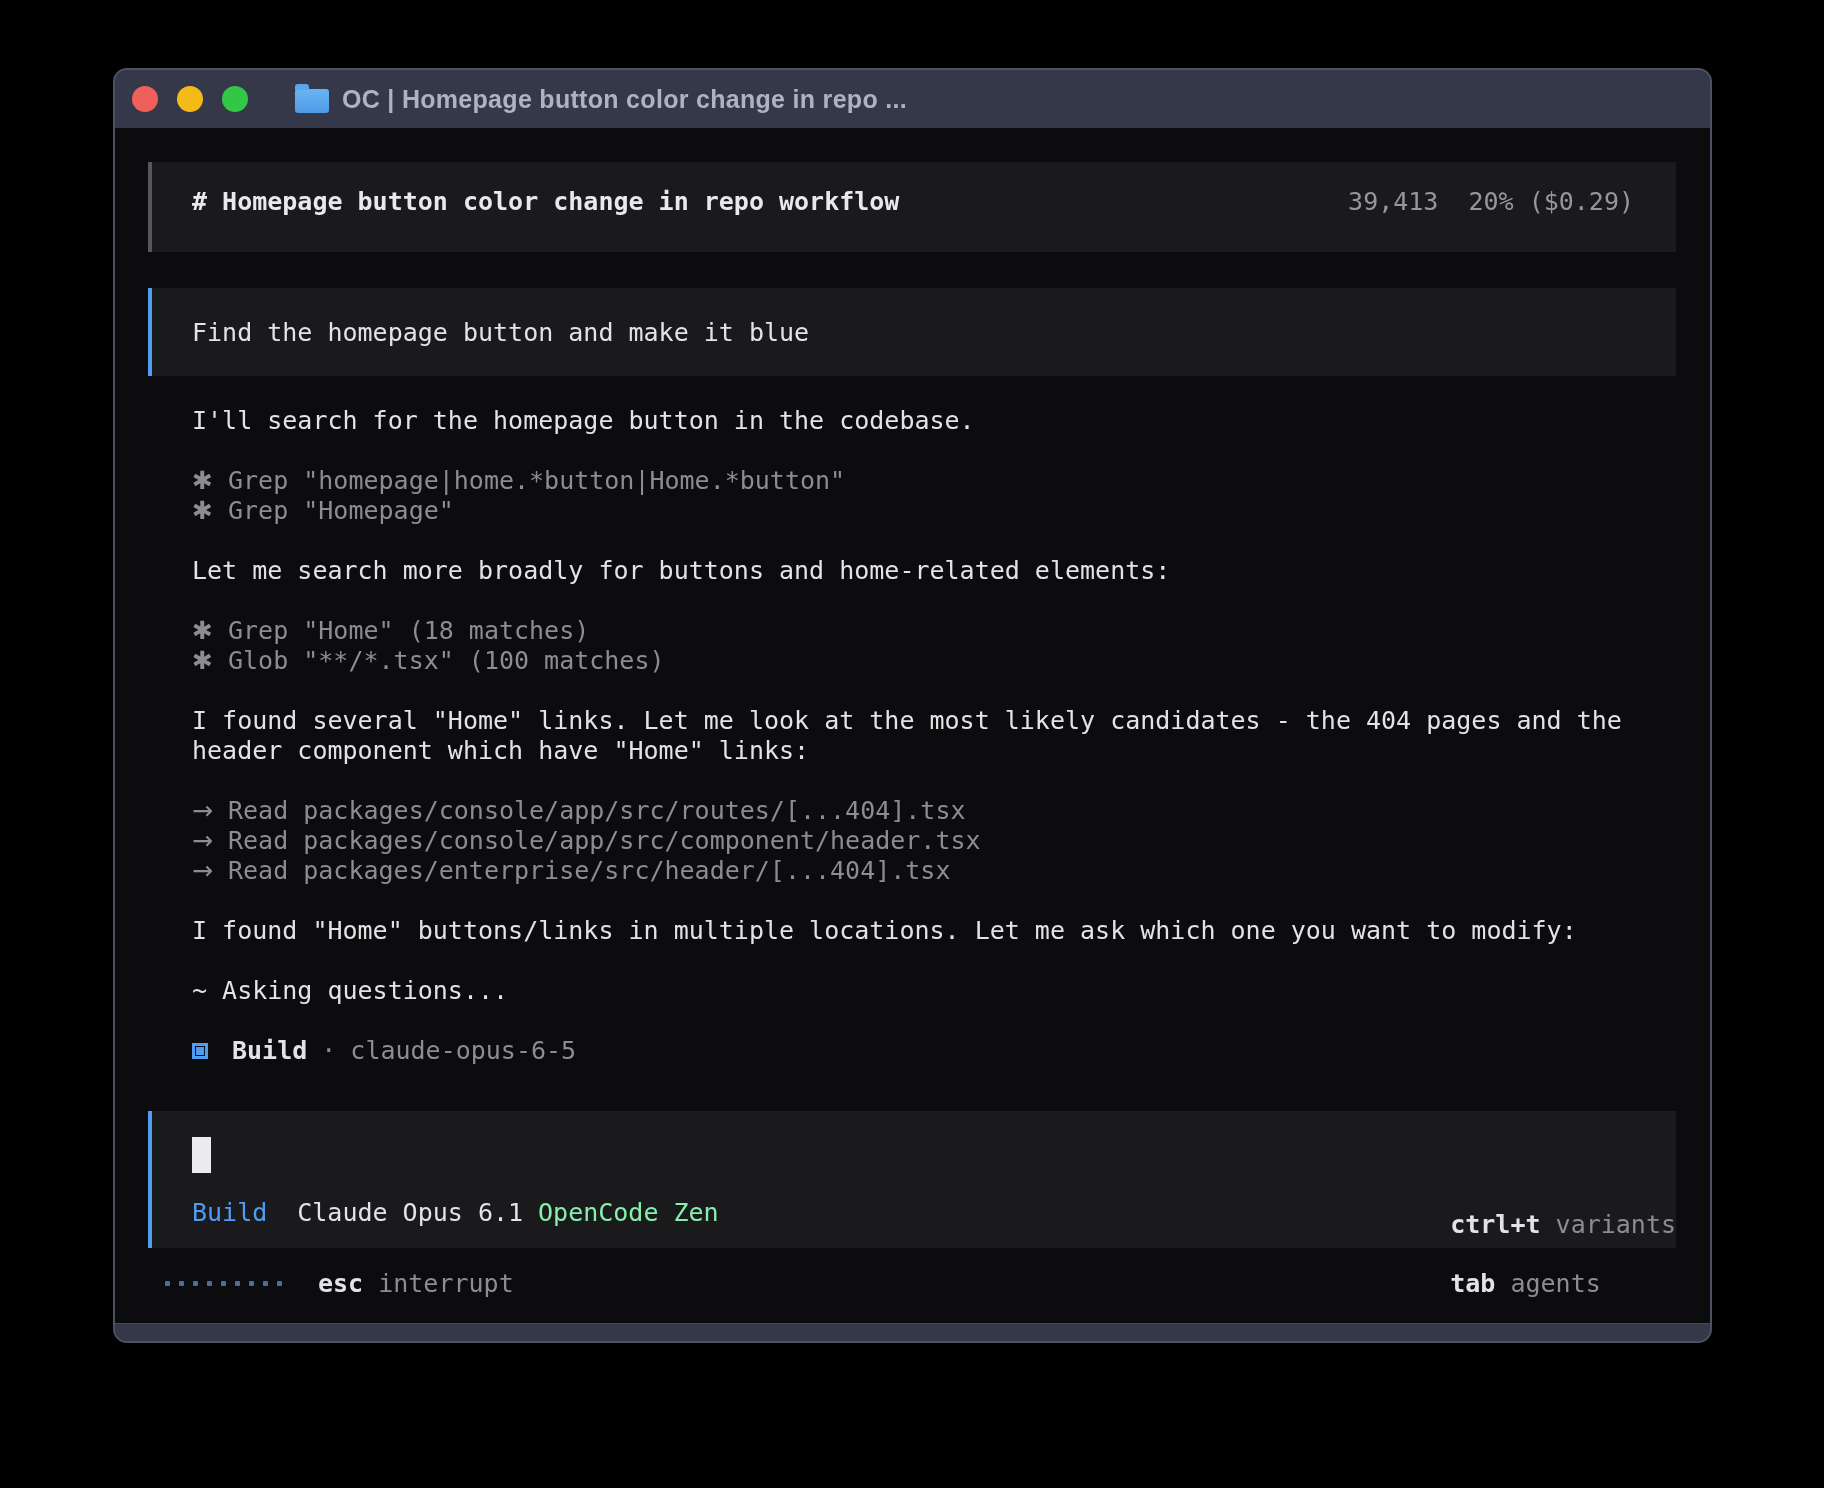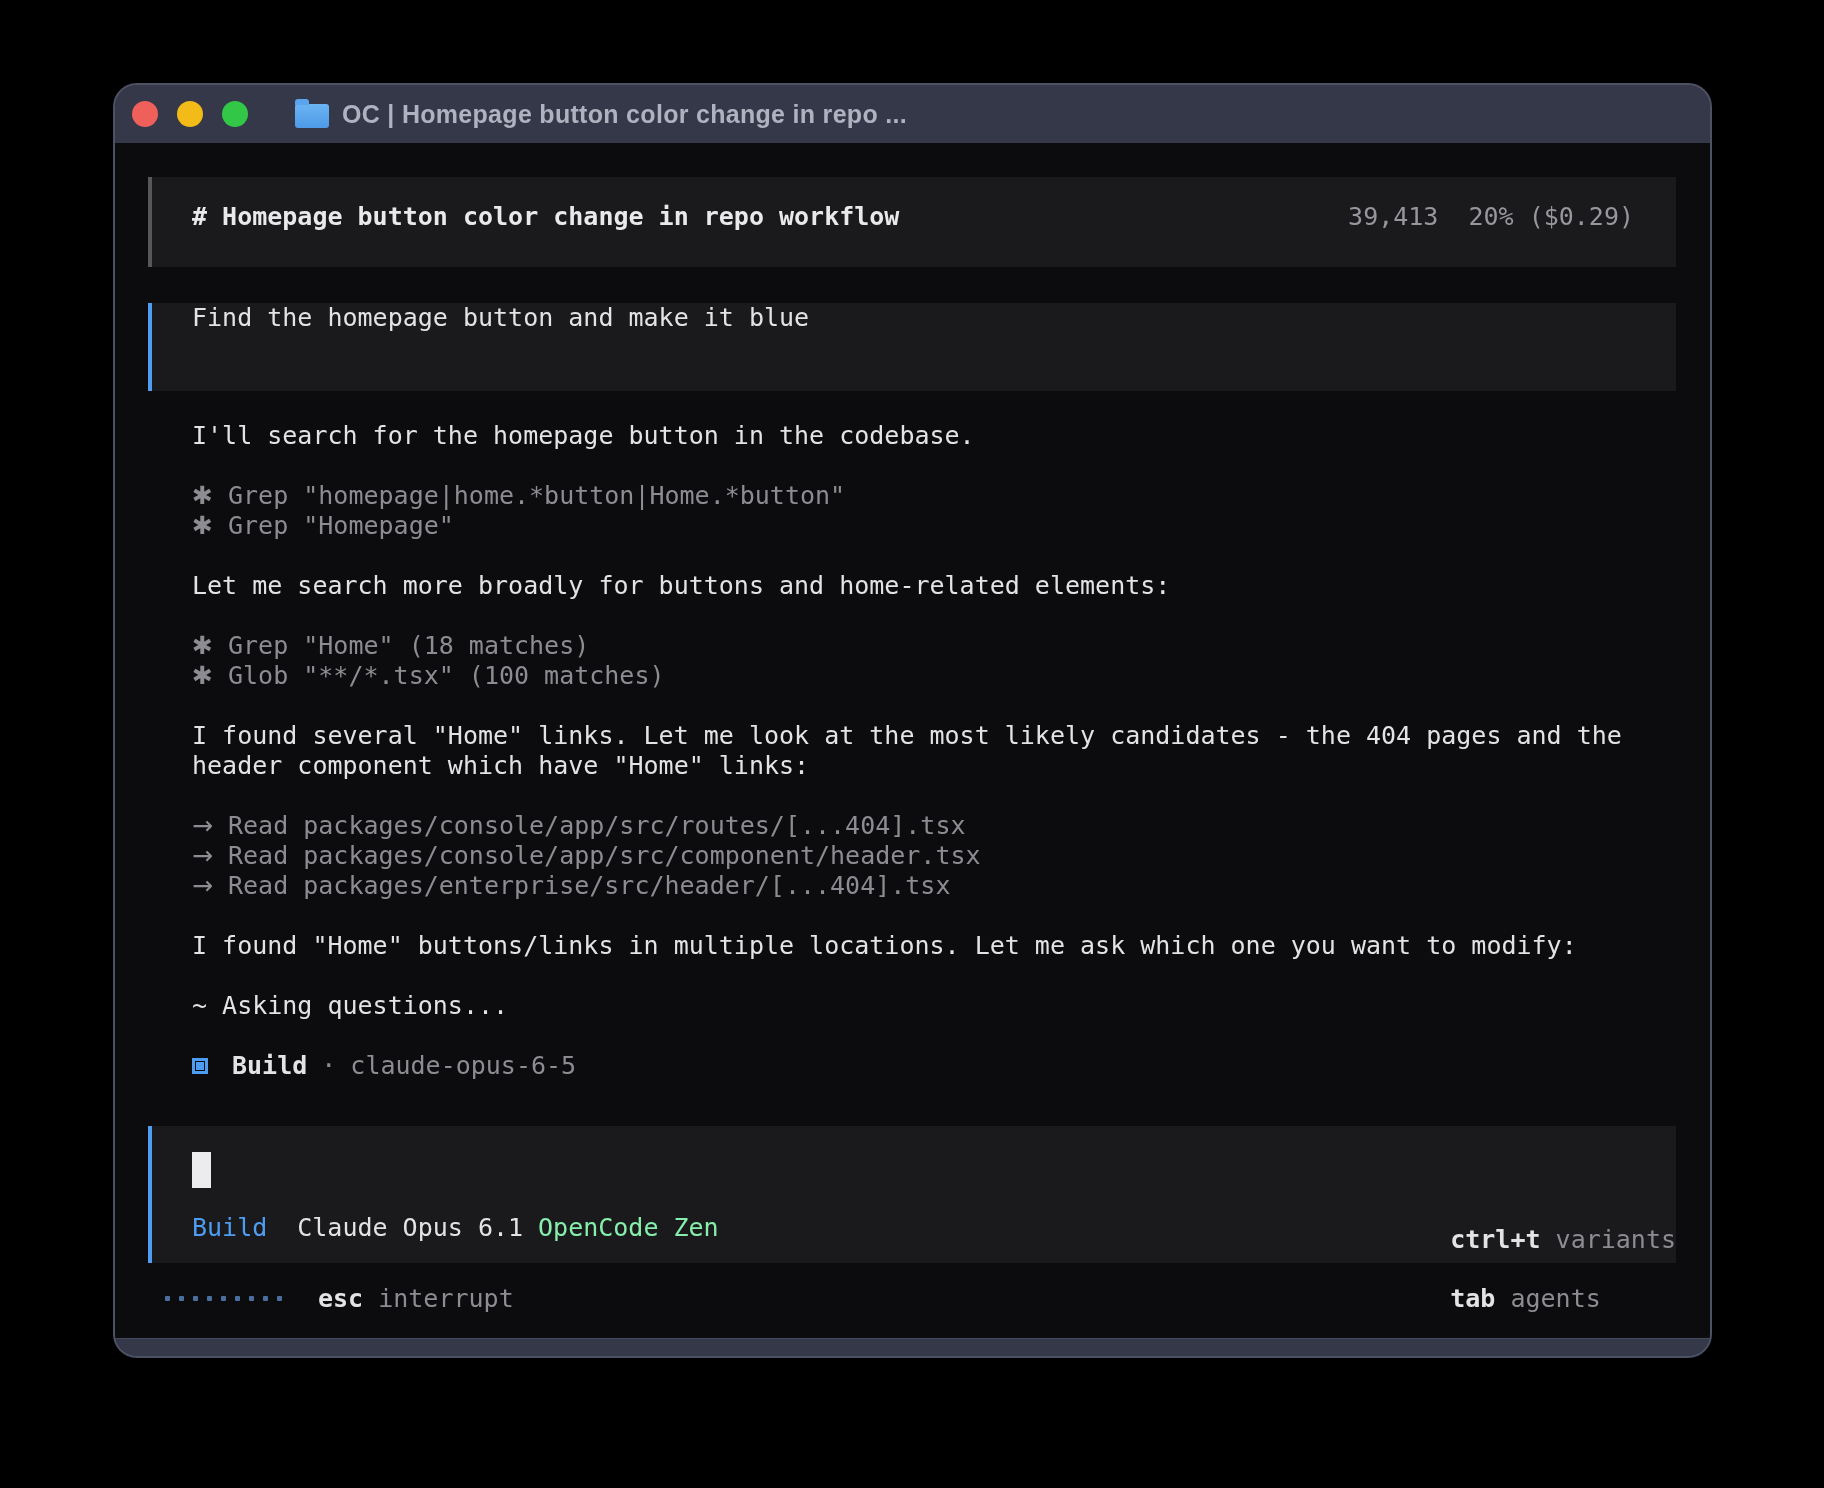--- a/index.html
+++ b/index.html
@@ -1,21 +1,21 @@
 <!DOCTYPE html>
 <html><head>
 <meta charset="utf-8">
 <style>
   * { margin:0; padding:0; box-sizing:border-box; }
   html,body { width:1824px; height:1488px; background:#000; overflow:hidden; }
   body { font-family:"DejaVu Sans Mono","Liberation Mono",monospace; }
 
   .window {
-    position:absolute; left:113px; top:83px; width:1599px; height:1275px;
-    background:#353849; border:2px solid #4d5164; border-radius:24px;
+    position:absolute; left:113px; top:68px; width:1599px; height:1275px;
+    background:#353849; border:2px solid #4d5164; border-radius:14px;
     display:flex; flex-direction:column; overflow:hidden;
   }
 
   
   .titlebar {
     height:58px; flex:none; display:flex; align-items:center;
     padding-left:17px; background:#353849;
   }
   .traffic { width:26px; height:26px; border-radius:50%; margin-right:19px; }
   .traffic.red    { background:#f0605a; }
@@ -38,21 +38,21 @@
     margin-top:34px; height:90px; border-left:4px solid #56565b;
     display:flex; align-items:center; padding:0 42px 12px 40px;
     font-size:25px;
   }
   .sh-title { font-weight:bold; color:#e9e9eb; flex:1; }
   .sh-right { color:#96969c; white-space:pre; }
   .sh-right .tokens { margin-right:30px; }
 
   .user-msg {
     margin-top:36px; height:88px; border-left:4px solid #4e9df2;
-    display:flex; padding-left:40px;
+    display:flex; align-items:center; padding-left:40px;
     font-size:25px; color:#e3e3e5;
   }
 
   .content {
     margin:30px 34px 0 77px; font-size:25px; line-height:30px; color:#e3e3e5;
   }
   .para { margin-bottom:30px; }
   .tline { white-space:pre-wrap; color:#8c8c92; }
   .tline .bullet { font-family:"DejaVu Sans","Liberation Sans",sans-serif; }
 

